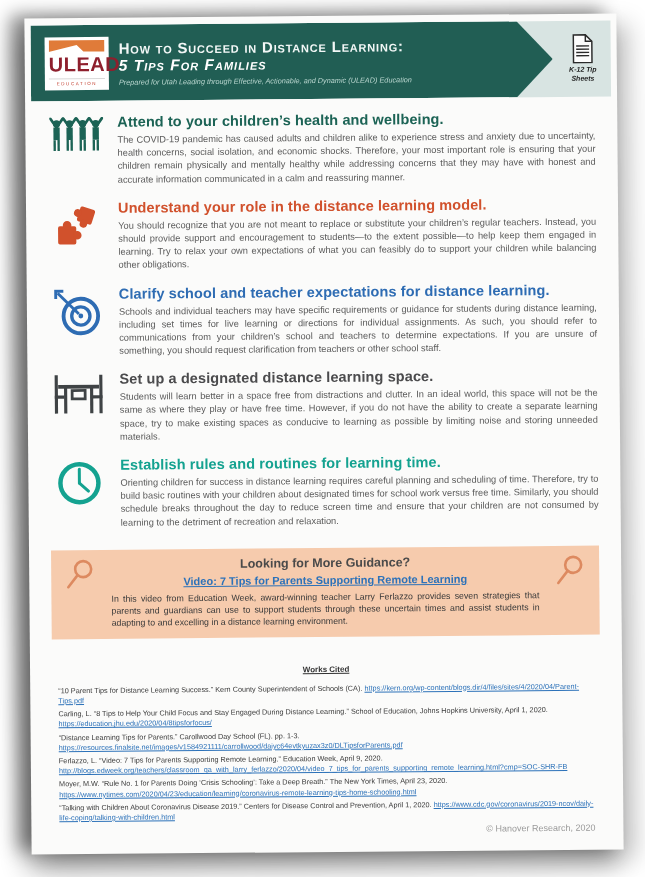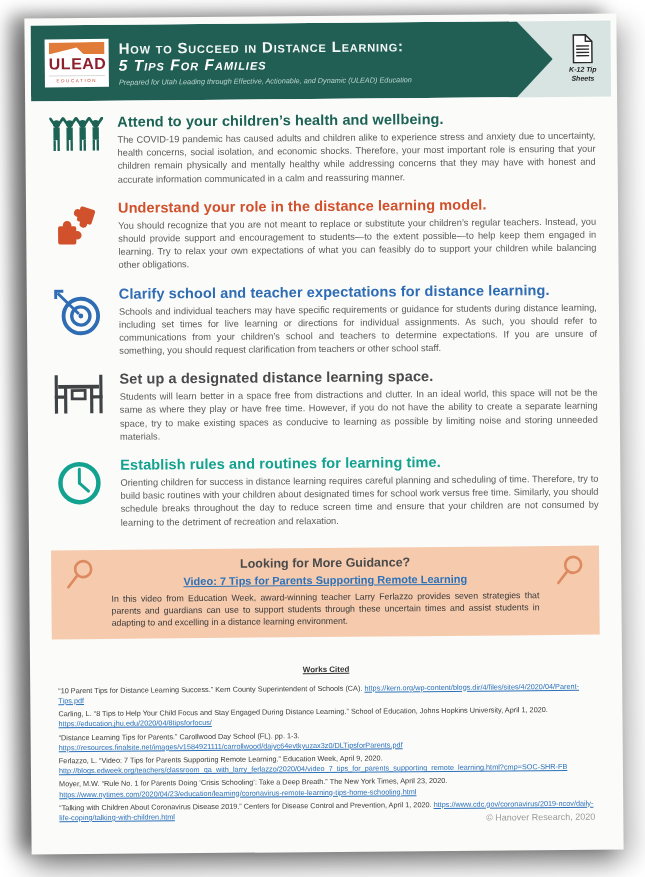--- a/index.html
+++ b/index.html
@@ -20,21 +20,21 @@
     clip-path:polygon(0 0, calc(100% - 36px) 0, 100% 50%, calc(100% - 36px) 100%, 0 100%);
     display:flex; align-items:center; gap:10px; padding:0 46px 0 14px;
   }
   .logo-hr { width:56px; color:#fff; text-align:center; flex:0 0 56px; }
   .hr-mono { width:42px; height:34px; border:2px solid rgba(255,255,255,.92); margin:0 auto; font-size:26px; line-height:31px; font-weight:400; letter-spacing:-1px; position:relative; }
   .hr-reg { position:absolute; top:-4px; right:-7px; font-size:5px; }
   .hr-name { font-size:6px; letter-spacing:2.2px; color:#eef5f3; margin-top:3px; }
   .hr-sub  { font-size:4px; letter-spacing:3px; color:#9fc3bc; margin-top:1px; }
   .logo-ulead { width:64px; flex:0 0 64px; background:#fff; padding:3px 4px 4px; text-align:center; }
   .ulead-band { height:12px; background:#e07b39; clip-path:polygon(0 0,100% 0,100% 100%,62% 100%,50% 45%,0 100%); }
-  .ulead-name { font-size:16px; font-weight:bold; color:#8e1f2d; letter-spacing:.5px; margin-top:1px; }
+  .ulead-name { font-size:20px; font-weight:bold; color:#8e1f2d; letter-spacing:.5px; margin-top:1px; }
   .ulead-sub  { font-size:4.5px; color:#c23b2a; letter-spacing:1.6px; border-top:1px solid #d8d8d8; margin-top:2px; padding-top:2px; }
   .title-col { flex:1; min-width:0; }
   .title-l1 { font-size:15px; font-weight:bold; color:#f2f7f6; font-variant:small-caps; letter-spacing:.8px; white-space:nowrap; }
   .title-l2 { font-size:15.5px; font-weight:bold; font-style:italic; color:#ffffff; font-variant:small-caps; letter-spacing:1px; }
   .subtitle { font-size:7.3px; font-style:italic; color:#b9d6cf; margin-top:3px; white-space:nowrap; }
   .badge { position:absolute; right:0; top:0; bottom:0; width:56px; display:flex; flex-direction:column; align-items:center; justify-content:center; gap:2px; }
   .badge-label { font-size:7px; font-style:italic; font-weight:bold; color:#1d1d1d; text-align:center; line-height:1.25; }
 
   
   .content { position:absolute; top:96px; left:6px; right:6px; bottom:6px; padding:0 16px; }
@@ -52,21 +52,21 @@
   .g-body { font-size:8.8px; line-height:1.4; color:#3a3a3a; text-align:justify; }
   .mag { position:absolute; top:8px; }
   .mag-left { left:14px; } .mag-right { right:14px; }
 
   
   .wc-head { margin-top:28px; text-align:center; font-size:8px; font-weight:bold; color:#333; text-decoration:underline; }
   .cites { margin:10px 6px 0; }
   .cite { font-size:7.3px; line-height:1.4; color:#3c3c3c; margin-bottom:3px; overflow-wrap:anywhere; }
   .cite a { color:#2d72b9; text-decoration:underline; cursor:pointer; }
 
-  .footer { position:absolute; right:28px; bottom:28px; font-size:9px; color:#9a9a9a; }
+  .footer { position:absolute; right:28px; bottom:17px; font-size:9px; color:#9a9a9a; }
 </style>
 </head>
 <body>
 
 <div class="sheet">
 
   <div class="banner">
     <div class="banner-arrow">
       <div class="logo-ulead">
         <div class="ulead-band"></div>

